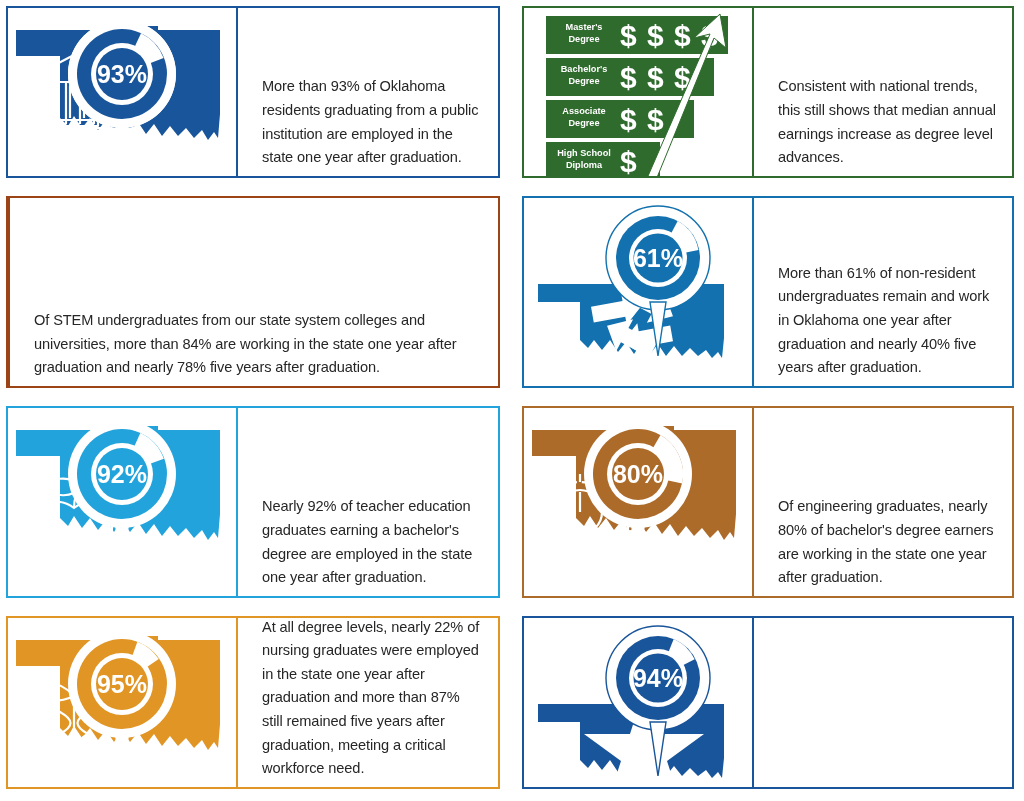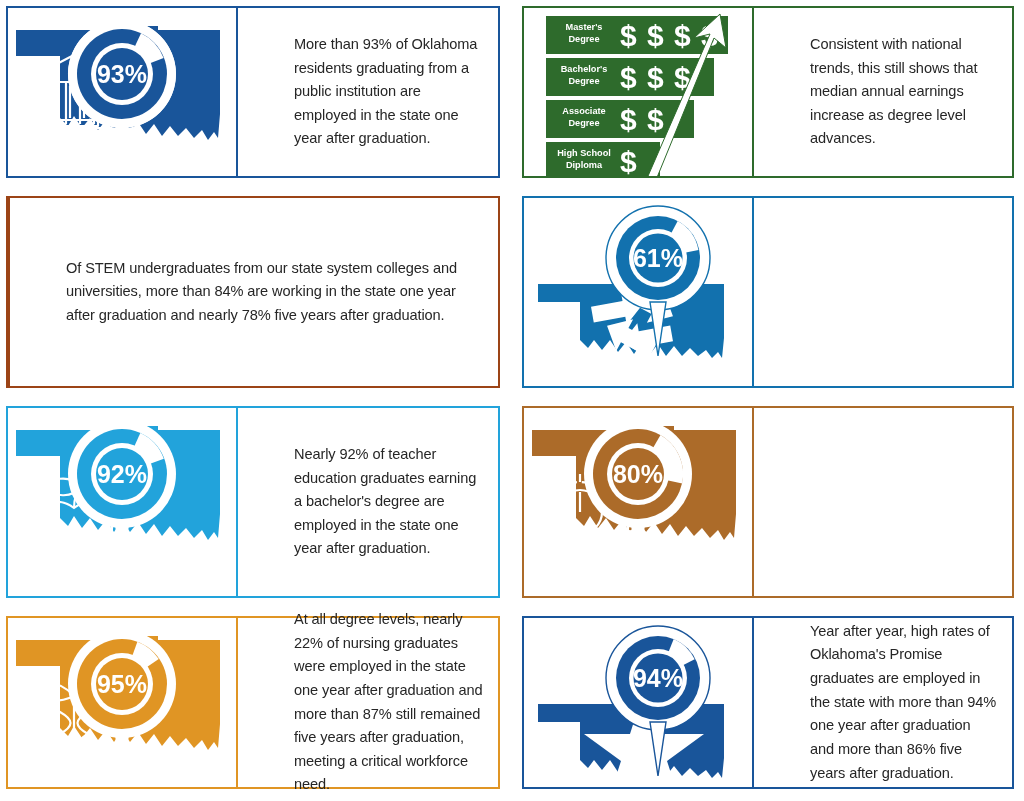--- a/index.html
+++ b/index.html
@@ -31,23 +31,22 @@
     overflow:hidden;
   }
   .divider {
     width:2px;
     flex:0 0 2px;
     background:#19559A;
   }
   .pane-text {
     flex:1 1 auto;
     display:flex;
-    align-items:center;
+    align-items:flex-end;
     padding:6px 14px 6px 24px;
-    margin-left:32px;
   }
   .stat-text {
     font-size:14.6px;
     line-height:1.62;
     color:#262626;
     letter-spacing:-0.1px;
   }
   svg { display:block; }
   .pin-num {
     font-family:"Liberation Sans", sans-serif;
@@ -182,20 +181,23 @@
             <path fill="#ffffff" stroke="#1271AE" stroke-width="1.4" d="M126,104 L134,158 L142,104 Z"></path>
             <circle cx="134" cy="60" r="42" fill="#1271AE"></circle>
             <path fill="#ffffff" d="M134,60 L134,18 A42,42 0 0,1 166,34 Z" transform="rotate(28 134 60)"></path>
             <circle cx="134" cy="60" r="29" fill="#ffffff"></circle>
             <circle cx="134" cy="60" r="24.5" fill="#1271AE"></circle>
             <text class="pin-num" x="134" y="69" text-anchor="middle">61%</text>
           </g>
         </svg>
       </div>
       <div class="divider" style="background:#1271AE"></div>
+      <div class="pane-text">
+        <p class="stat-text">More than 61% of non-resident undergraduates remain and work in Oklahoma one year after graduation and nearly 40% five years after graduation.</p>
+      </div>
     </div>
   </div>
 
   <div class="cell">
     <div class="card" style="border-color:#22A3DB">
       <div class="pane-icon">
         <svg width="228" height="172" viewBox="0 0 228 172">
           <g>
             <path fill="#22A3DB" d="M8,22 L8,48 L52,48 L52,52 L52,110 L60,118 L66,108 L74,120 L82,110 L90,122 L98,112 L106,124 L114,112 L122,124 L130,114 L138,126 L146,116 L154,128 L162,118 L170,128 L178,120 L186,130 L194,122 L200,132 L206,124 L210,130 L212,106 L212,22 L150,22 L150,18 L100,18 L100,22 Z"></path>
           </g>
@@ -247,20 +249,23 @@
             <path fill="#ffffff" d="M106,110 L114,166 L122,110 Z"></path>
             <circle cx="114" cy="66" r="45" fill="#AC6B29"></circle>
             <path fill="#ffffff" d="M114,66 L114,21 A45,45 0 0,1 157,52 Z" transform="rotate(30 114 66)"></path>
             <circle cx="114" cy="66" r="31" fill="#ffffff"></circle>
             <circle cx="114" cy="66" r="26" fill="#AC6B29"></circle>
             <text class="pin-num" x="114" y="75" text-anchor="middle">80%</text>
           </g>
         </svg>
       </div>
       <div class="divider" style="background:#AC6B29"></div>
+      <div class="pane-text">
+        <p class="stat-text">Of engineering graduates, nearly 80% of bachelor's degree earners are working in the state one year after graduation.</p>
+      </div>
     </div>
   </div>
 
   <div class="cell">
     <div class="card" style="border-color:#E09524">
       <div class="pane-icon">
         <svg width="228" height="172" viewBox="0 0 228 172">
           <g>
             <path fill="#E09524" d="M8,22 L8,48 L52,48 L52,52 L52,110 L60,118 L66,108 L74,120 L82,110 L90,122 L98,112 L106,124 L114,112 L122,124 L130,114 L138,126 L146,116 L154,128 L162,118 L170,128 L178,120 L186,130 L194,122 L200,132 L206,124 L210,130 L212,106 L212,22 L150,22 L150,18 L100,18 L100,22 Z"></path>
           </g>
@@ -309,19 +314,16 @@
             <path fill="#ffffff" stroke="#19559A" stroke-width="1.4" d="M126,104 L134,158 L142,104 Z"></path>
             <circle cx="134" cy="60" r="42" fill="#19559A"></circle>
             <path fill="#ffffff" d="M134,60 L134,18 A42,42 0 0,1 161,29 Z" transform="rotate(22 134 60)"></path>
             <circle cx="134" cy="60" r="29" fill="#ffffff"></circle>
             <circle cx="134" cy="60" r="24.5" fill="#19559A"></circle>
             <text class="pin-num" x="134" y="69" text-anchor="middle">94%</text>
           </g>
         </svg>
       </div>
       <div class="divider" style="background:#19559A"></div>
-      <div class="pane-text">
-        <p class="stat-text">Year after year, high rates of Oklahoma's Promise graduates are employed in the state with more than 94% one year after graduation and more than 86% five years after graduation.</p>
-      </div>
     </div>
   </div>
 
 </div>
 
 </body></html>

